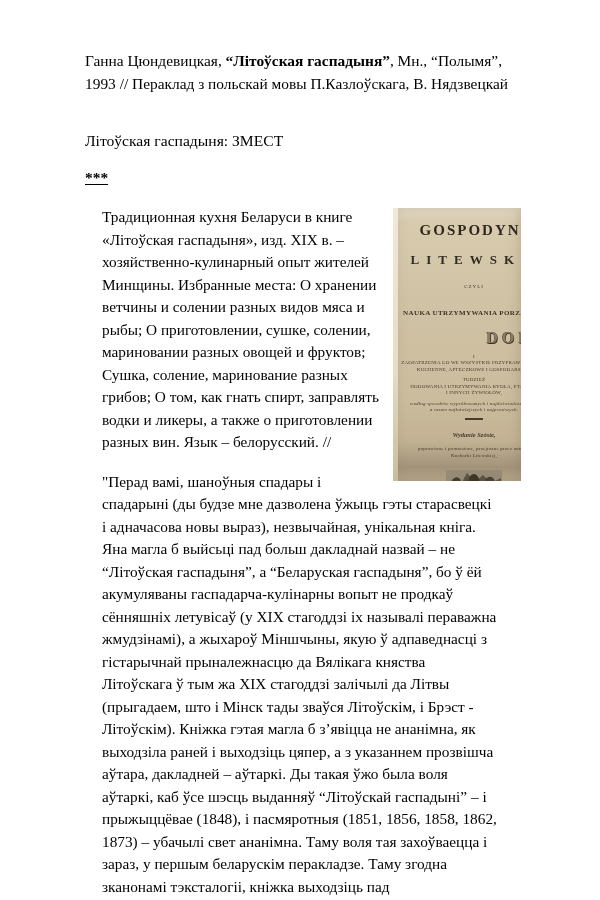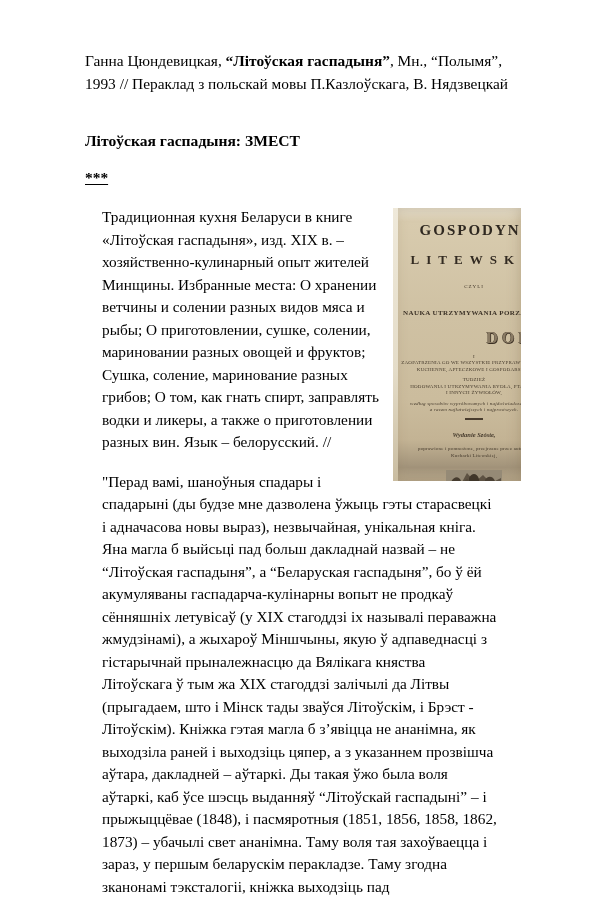--- a/index.html
+++ b/index.html
@@ -3,21 +3,21 @@
 <meta charset="utf-8">
 <style>
   html,body{margin:0;padding:0;}
   body{
     width:600px;height:900px;background:#ffffff;overflow:hidden;
     font-family:"Liberation Serif","DejaVu Serif",serif;color:#000;
   }
   .page{padding:50px 85px 0 85px;width:430px;}
   .hdr{font-size:15.4px;line-height:22.5px;margin:0;}
   .hdr b{font-weight:bold;}
-  .doc-title{font-size:15.6px;font-weight:bold;margin:35px 0 0 0;line-height:22.5px;}
+  .doc-title{font-size:15.6px;font-weight:normal;margin:35px 0 0 0;line-height:22.5px;}
   .stars{font-size:15.4px;font-weight:bold;text-decoration:underline;margin:14px 0 0 0;line-height:22.5px;}
   .body-text{font-size:15.3px;line-height:22.5px;margin:0;text-align:left;}
   .body-text p{margin:17px;}
 
   
   .scan{
     float:right;width:128px;height:273px;overflow:hidden;position:relative;
     margin:2px -6px 8px 9px;
     background:linear-gradient(180deg,#e9e2d0 0%,#d8cbae 5%,#cfc1a3 40%,#cbbc9d 70%,#c3b394 85%,#a2937a 95%,#b9aa8e 100%);
     box-shadow:inset 0 0 14px rgba(120,100,70,.35);

